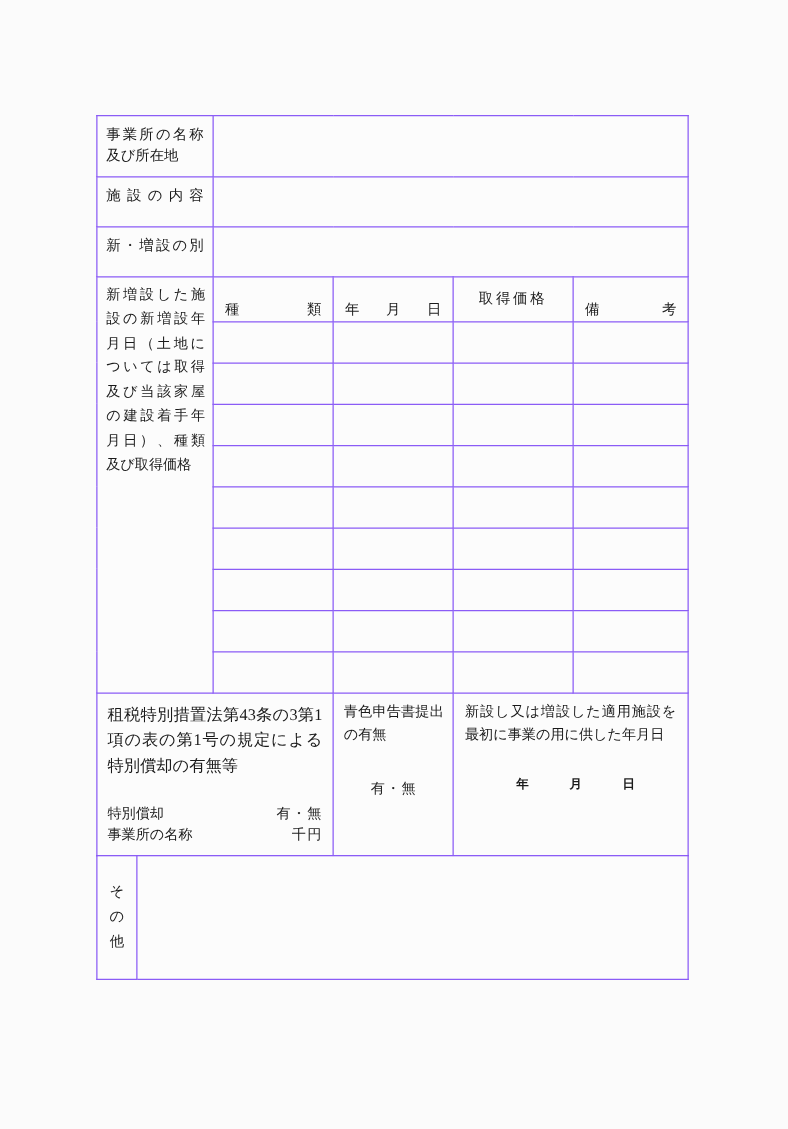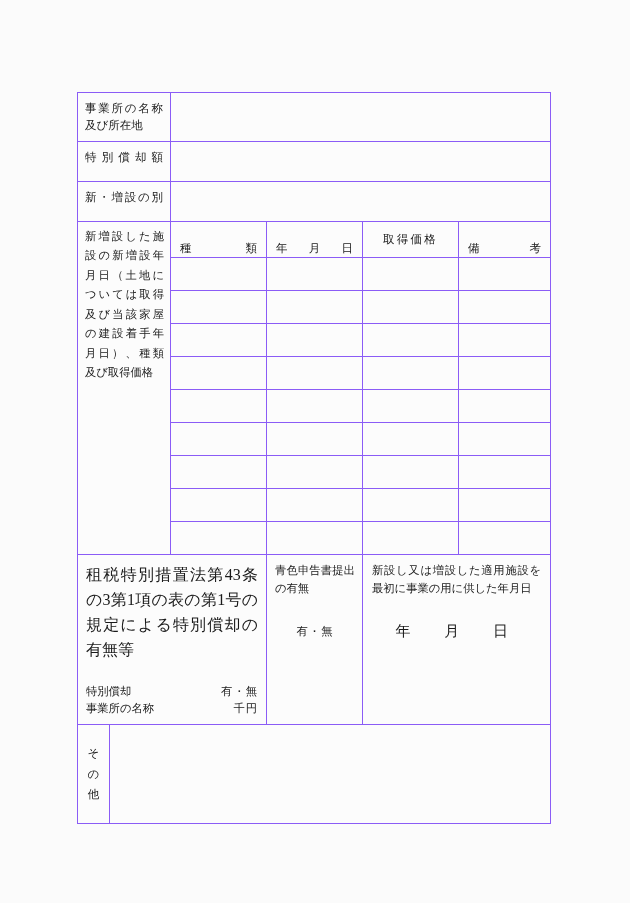--- a/index.html
+++ b/index.html
@@ -98,21 +98,21 @@
 
   .data-row td { height: 32px; }
 
   
   .bot-left {
     padding: 7px 8px 7px 8px !important;
     height: 93px;
   }
   .bot-left .para {
     display: block;
-    font-size: 16px;
+    font-size: 13px;
     line-height: 1.58;
     text-align: justify;
     text-align-last: left;
     word-break: break-all;
   }
   .sp-rows {
     margin-top: 20px;
     font-size: 11.3px;
     line-height: 1.5;
   }
@@ -151,24 +151,25 @@
     display: block;
     font-size: 11.3px;
     line-height: 1.58;
     text-align: justify;
     text-align-last: left;
     word-break: break-all;
   }
   .bot-right .ymd {
     display: block;
     text-align: right;
-    font-size: 15px;
+    font-size: 10px;
     margin-top: 24px;
     padding-right: 33px;
     white-space: nowrap;
+    font-weight: bold;
   }
   .bot-right .ymd span { margin-left: 30px; }
   .bot-right .ymd span:first-child { margin-left: 0; }
 
   
   .sonota-lbl {
     width: 32px;
     height: 98px;
     text-align: center;
     vertical-align: middle !important;
@@ -198,21 +199,21 @@
       <tr class="r1">
         <td class="lbl-cell">
           <span class="lbl-spread">事業所の名称</span>
           <span class="lbl-plain">及び所在地</span>
         </td>
         <td colspan="4"></td>
       </tr>
 
       <tr class="r2">
         <td class="lbl-cell">
-          <span class="lbl-spread">特別償却額</span>
+          <span class="lbl-spread">施設の内容</span>
         </td>
         <td colspan="4"></td>
       </tr>
 
       <tr class="r3">
         <td class="lbl-cell">
           <span class="lbl-spread">新・増設の別</span>
         </td>
         <td colspan="4"></td>
       </tr>

